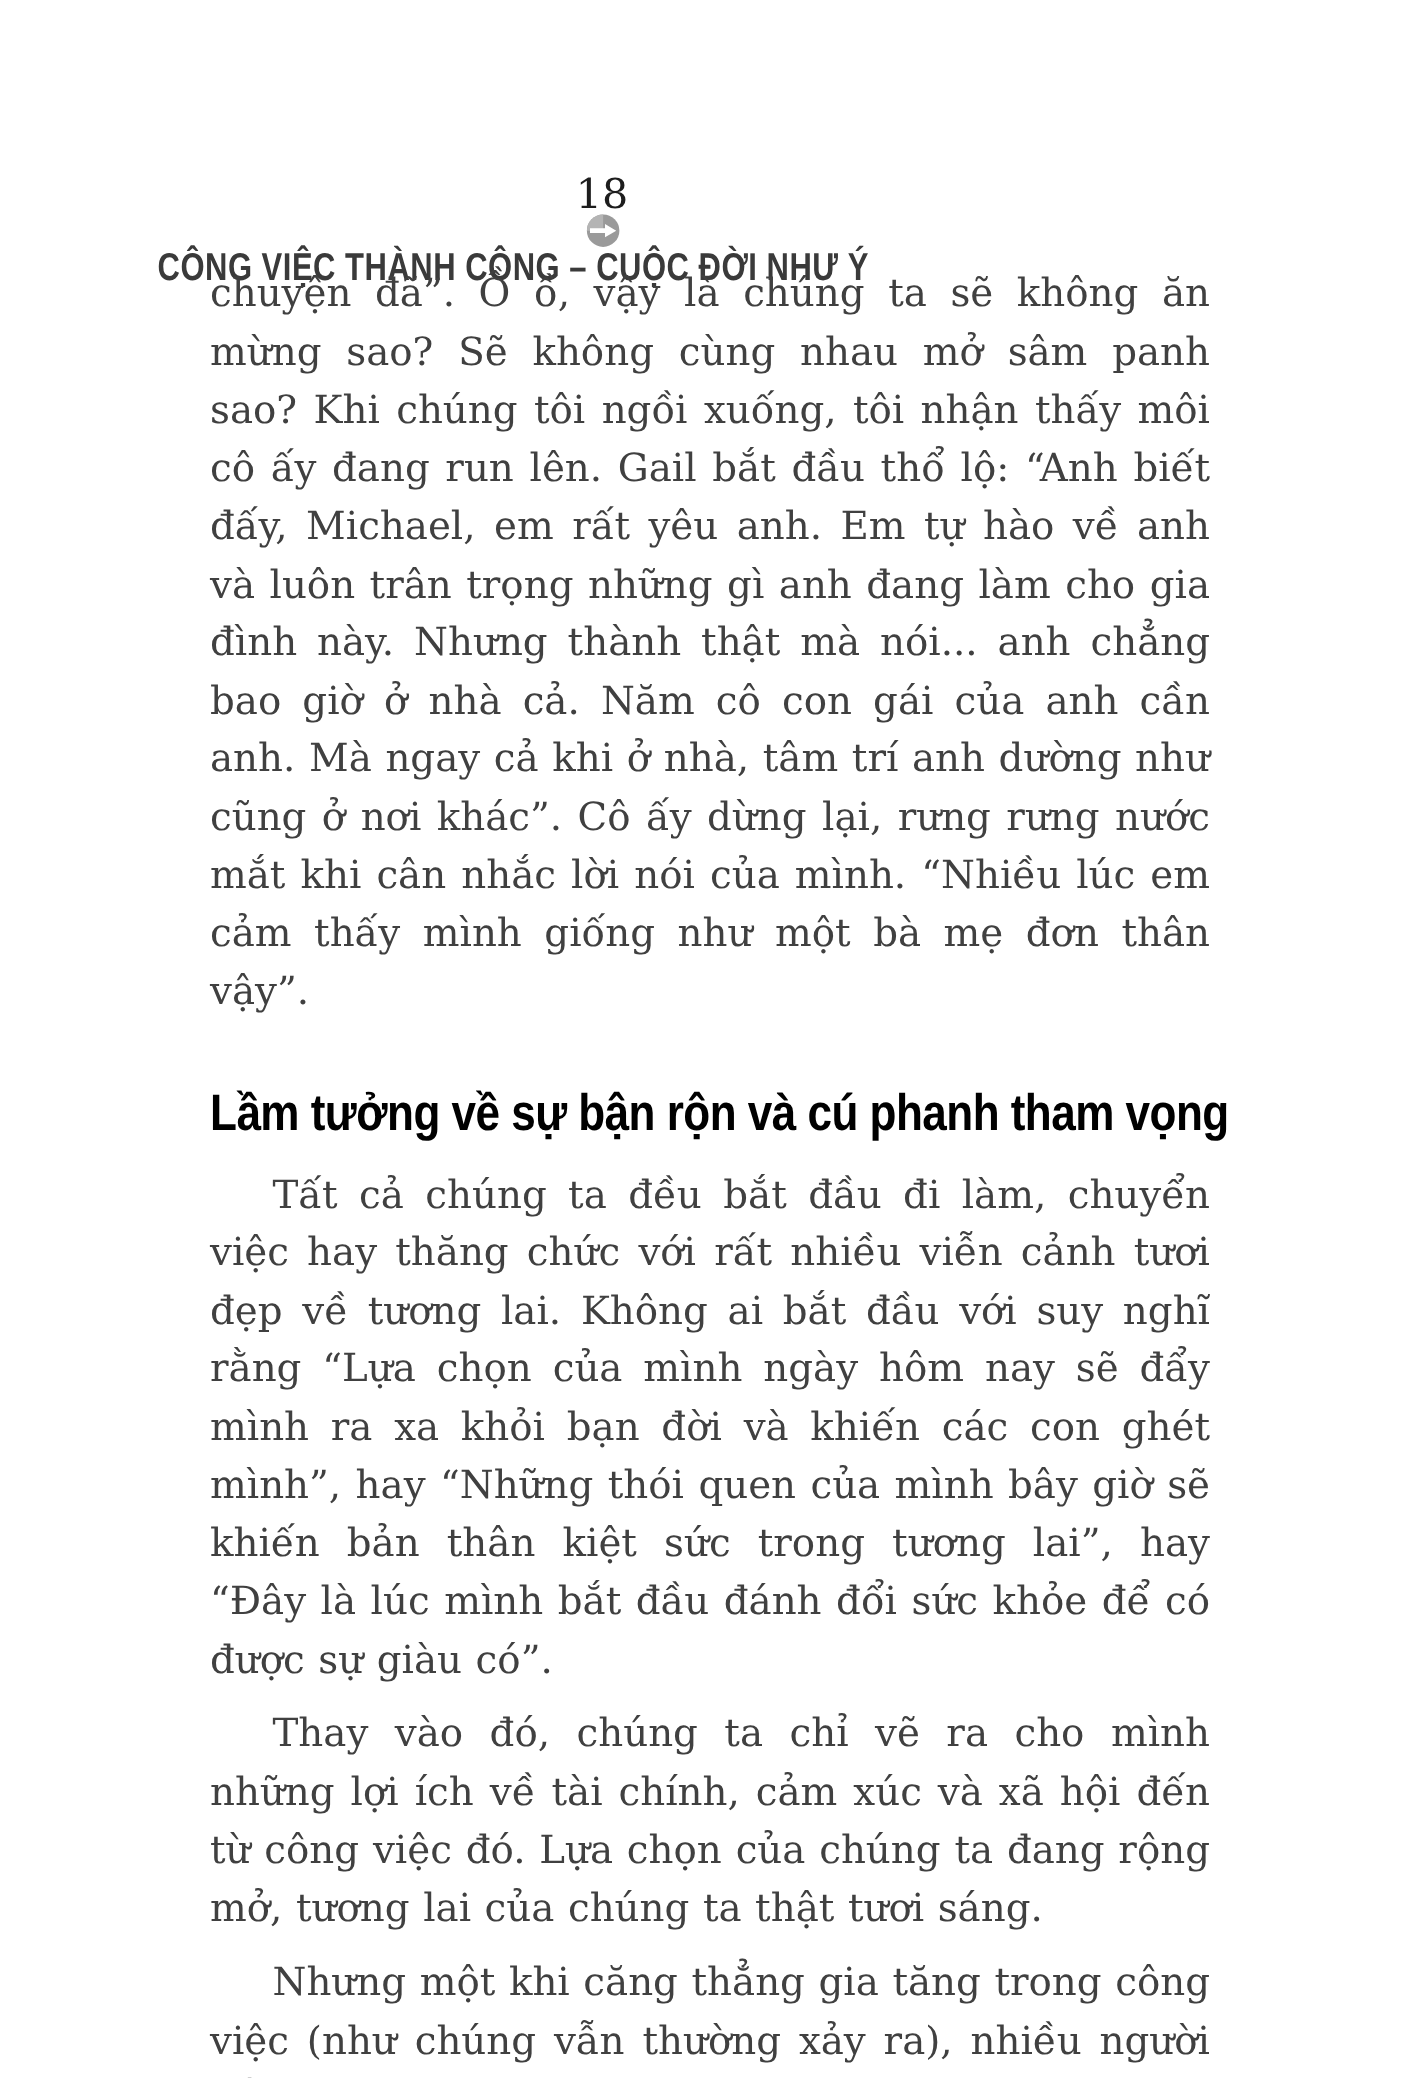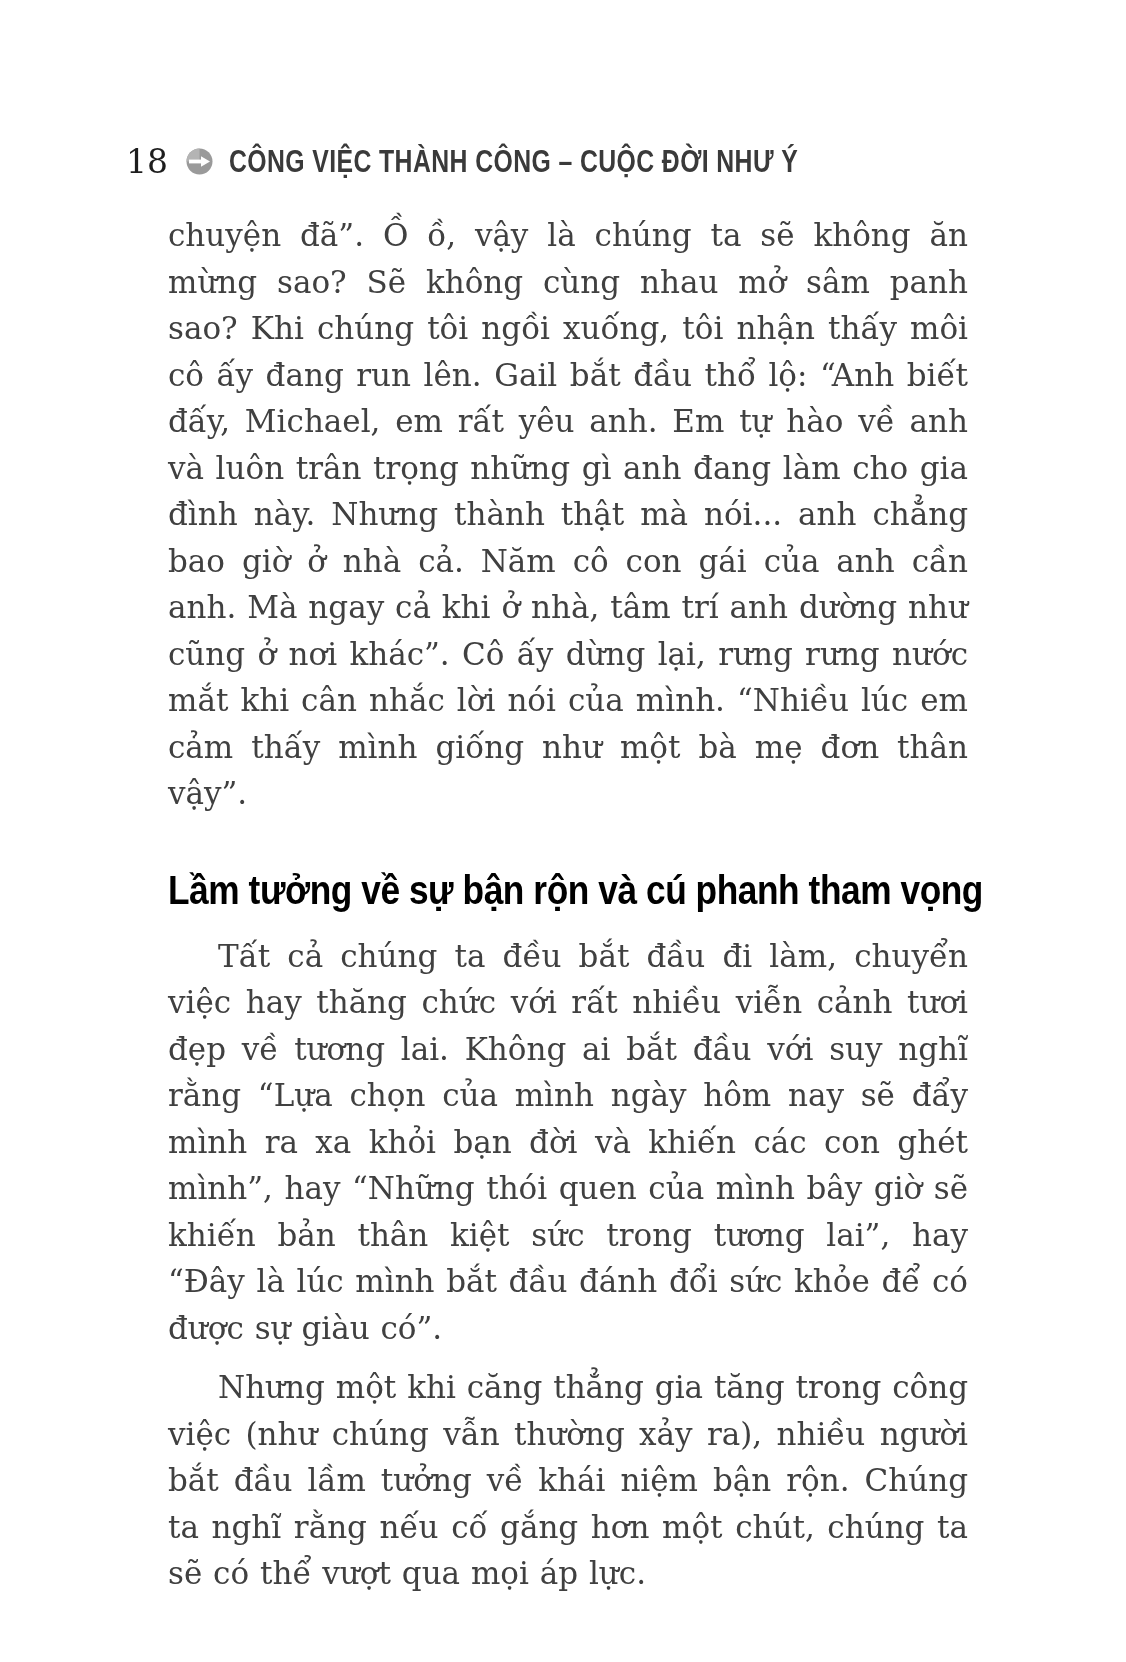--- a/index.html
+++ b/index.html
@@ -18,20 +18,21 @@
     color: #161616;
   }
   
   .running-header {
     position: absolute;
     top: 138px;
     left: 126px;
     display: flex;
     align-items: center;
     height: 46px;
+    flex-direction: column;
   }
   .page-number {
     font-family: "DejaVu Serif", serif;
     font-size: 33px;
     color: #1d1d1d;
     line-height: 1;
   }
   .header-icon {
     width: 27px;
     height: 27px;
@@ -99,18 +100,19 @@
   </div>
 
   <div class="content">
 
     <p class="para">chuyện đã”. Ồ ồ, vậy là chúng ta sẽ không ăn mừng sao? Sẽ không cùng nhau mở sâm panh sao? Khi chúng tôi ngồi xuống, tôi nhận thấy môi cô ấy đang run lên. Gail bắt đầu thổ lộ: “Anh biết đấy, Michael, em rất yêu anh. Em tự hào về anh và luôn trân trọng những gì anh đang làm cho gia đình này. Nhưng thành thật mà nói... anh chẳng bao giờ ở nhà cả. Năm cô con gái của anh cần anh. Mà ngay cả khi ở nhà, tâm trí anh dường như cũng ở nơi khác”. Cô ấy dừng lại, rưng rưng nước mắt khi cân nhắc lời nói của mình. “Nhiều lúc em cảm thấy mình giống như một bà mẹ đơn thân vậy”.</p>
 
     <h2 class="section-heading">Lầm tưởng về sự bận rộn và cú phanh tham vọng</h2>
 
     <p class="para indent">Tất cả chúng ta đều bắt đầu đi làm, chuyển việc hay thăng chức với rất nhiều viễn cảnh tươi đẹp về tương lai. Không ai bắt đầu với suy nghĩ rằng “Lựa chọn của mình ngày hôm nay sẽ đẩy mình ra xa khỏi bạn đời và khiến các con ghét mình”, hay “Những thói quen của mình bây giờ sẽ khiến bản thân kiệt sức trong tương lai”, hay “Đây là lúc mình bắt đầu đánh đổi sức khỏe để có được sự giàu có”.</p>
 
+    <p class="para indent">Thay vào đó, chúng ta chỉ vẽ ra cho mình những lợi ích về tài chính, cảm xúc và xã hội đến từ công việc đó. Lựa chọn của chúng ta đang rộng mở, tương lai của chúng ta thật tươi sáng.</p>
 
     <p class="para indent">Nhưng một khi căng thẳng gia tăng trong công việc (như chúng vẫn thường xảy ra), nhiều người bắt đầu lầm tưởng về khái niệm bận rộn. Chúng ta nghĩ rằng nếu cố gắng hơn một chút, chúng ta sẽ có thể vượt qua mọi áp lực.</p>
 
   </div>
 
 </div>
 
 </body></html>

